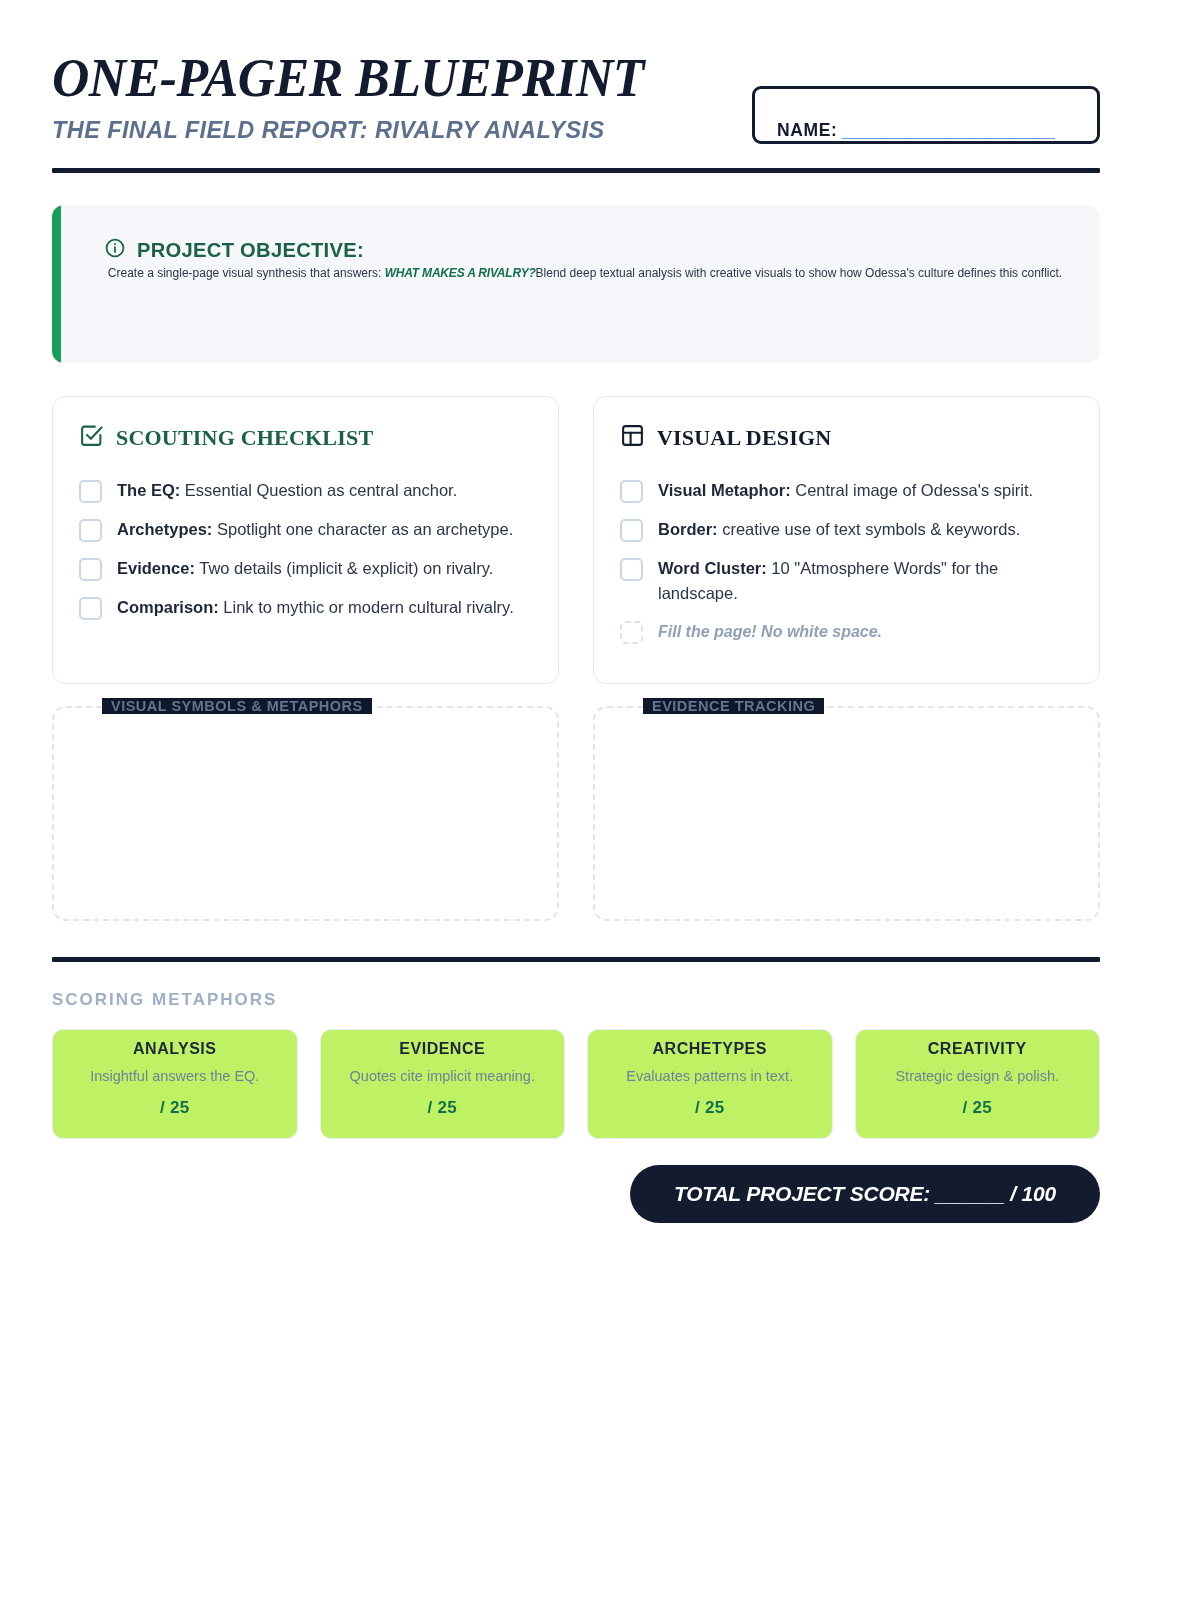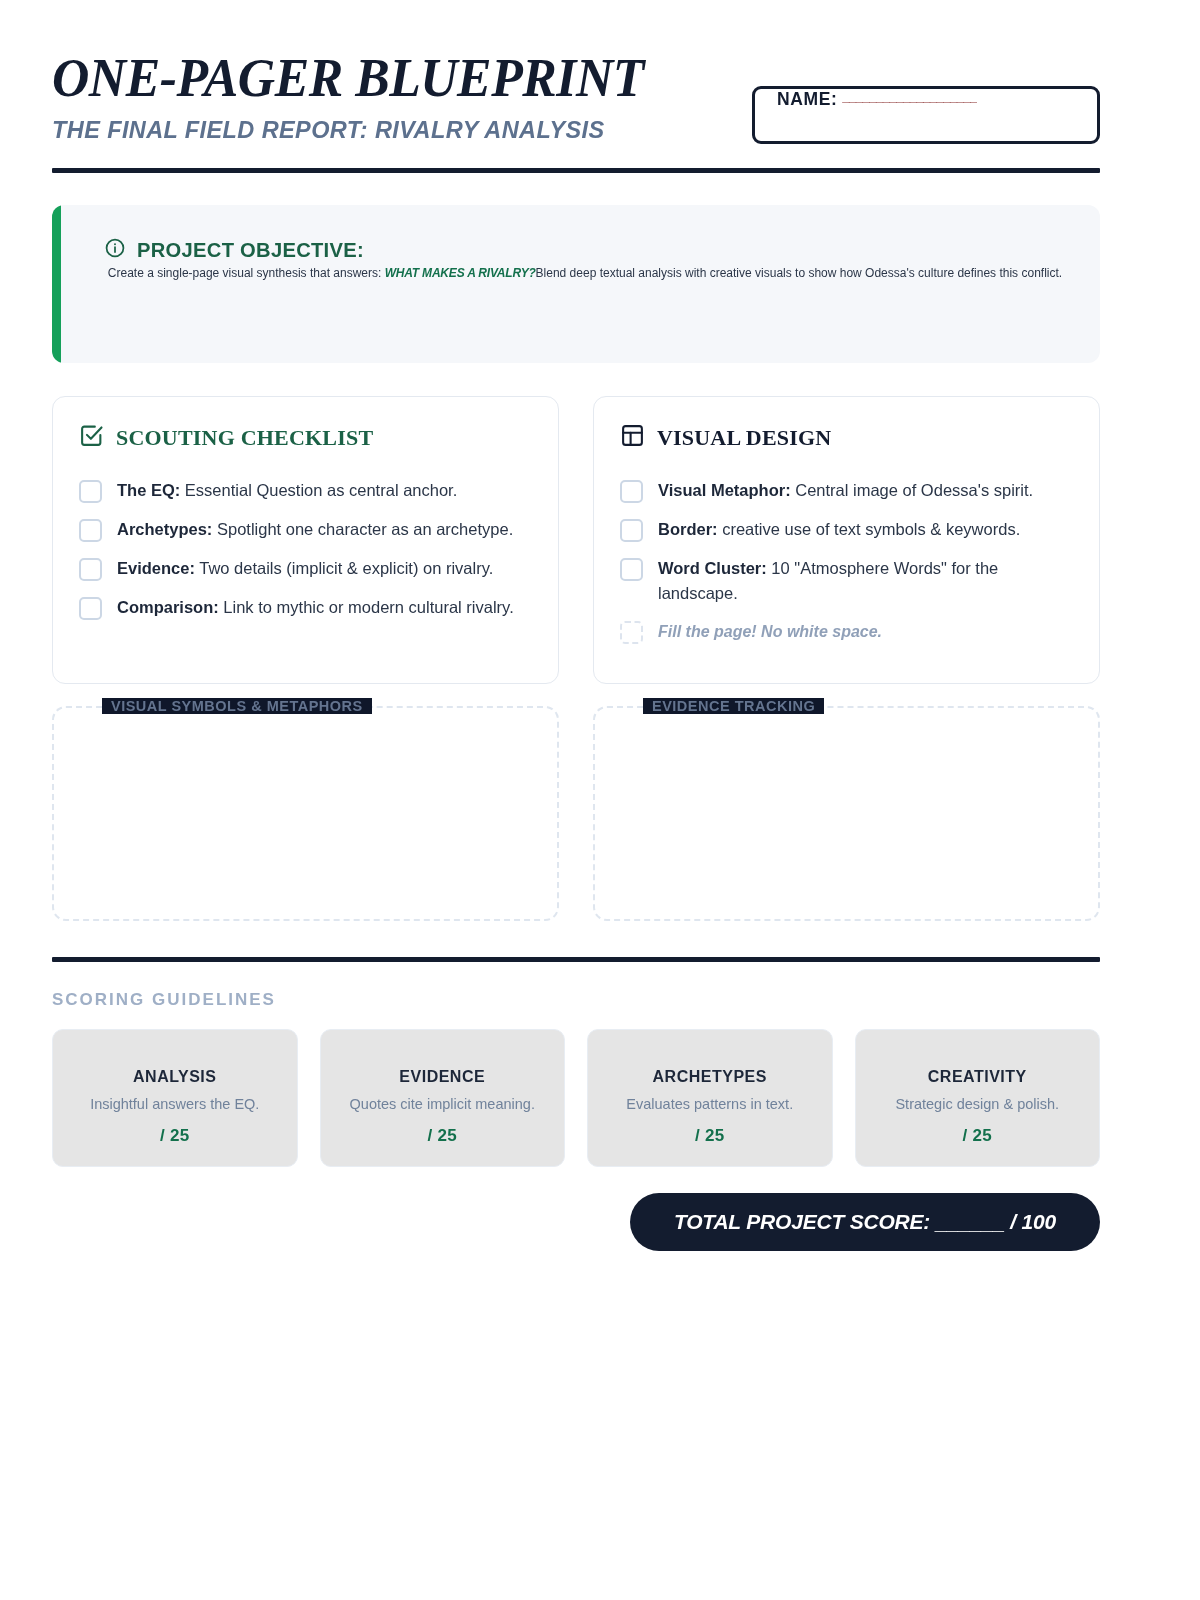--- a/index.html
+++ b/index.html
@@ -53,35 +53,35 @@
   }
 
   .name-box {
     margin-top: 40px;
     width: 348px;
     height: 58px;
     border: 3.5px solid #131c2f;
     border-radius: 9px;
     background: #fff;
     display: flex;
-    align-items: flex-start;
+    align-items: flex-end;
     padding: 0 22px;
     flex: none;
   }
   .name-label {
     font-size: 17.5px;
     font-weight: 700;
     letter-spacing: 0.6px;
     color: #131c2f;
     white-space: nowrap;
   }
   .name-line {
-    font-size: 13px;
-    font-weight: 700;
-    color: #7f1d1d;
+    font-size: 20px;
+    font-weight: 700;
+    color: #3b82f6;
     letter-spacing: -0.5px;
     margin-left: 5px;
     overflow: hidden;
     white-space: nowrap;
   }
 
   .rule {
     margin-top: 24px;
     height: 5px;
     background: #131c2f;
@@ -249,24 +249,24 @@
     letter-spacing: 2px;
     color: #9fafc6;
   }
   .score-grid {
     margin-top: 19px;
     display: grid;
     grid-template-columns: repeat(4, 1fr);
     gap: 22px;
   }
   .score-card {
-    background: #e5e5e5;
+    background: #bef264;
     border: 1.5px solid #e8edf3;
     border-radius: 11px;
-    padding: 38px 10px 20px 10px;
+    padding: 10px 10px 20px 10px;
     text-align: center;
   }
   .score-title {
     font-size: 16px;
     font-weight: 700;
     letter-spacing: 0.5px;
     color: #1d2739;
   }
   .score-desc {
     margin-top: 9px;
@@ -401,21 +401,21 @@
     <div class="zone">
       <span class="zone-legend">VISUAL SYMBOLS &amp; METAPHORS</span>
     </div>
     <div class="zone">
       <span class="zone-legend">EVIDENCE TRACKING</span>
     </div>
   </div>
 
   <div class="rule2"></div>
 
-  <div class="scoring-label">SCORING GUIDELINES</div>
+  <div class="scoring-label">SCORING METAPHORS</div>
 
   <div class="score-grid">
     <div class="score-card">
       <div class="score-title">ANALYSIS</div>
       <div class="score-desc">Insightful answers the EQ.</div>
       <div class="score-max">/ 25</div>
     </div>
     <div class="score-card">
       <div class="score-title">EVIDENCE</div>
       <div class="score-desc">Quotes cite implicit meaning.</div>

